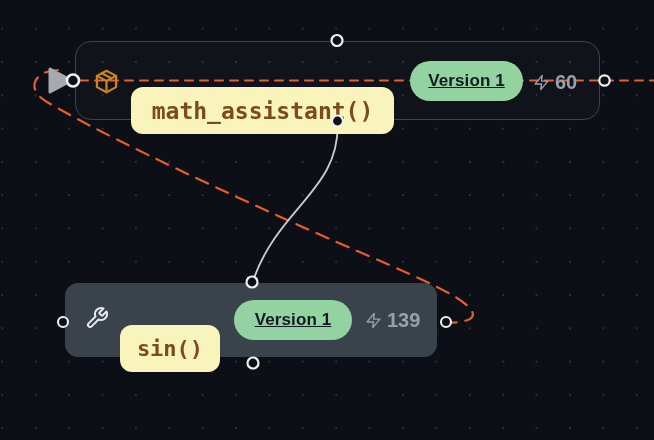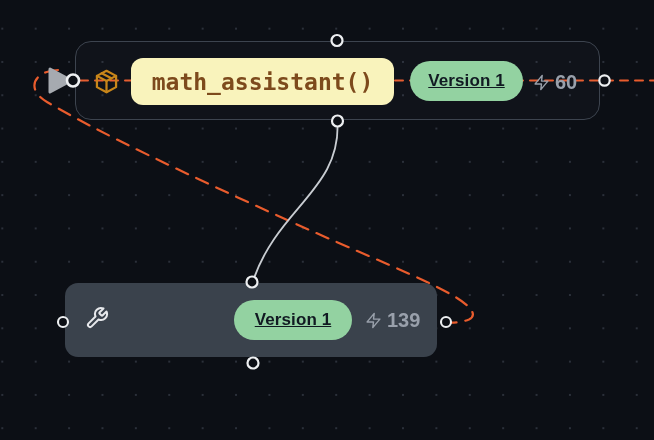--- a/index.html
+++ b/index.html
@@ -29,20 +29,21 @@
     background:var(--tool_node_bg,#3a424c);
   }
   .abs{position:absolute;}
   .name-pill{
     display:flex;align-items:center;justify-content:center;
     background:var(--name_pill_bg,#f9f3bc);
     color:var(--name_pill_text,#7d4a1c);
     font-family:"DejaVu Sans Mono", monospace;
     font-weight:bold;
     border-radius:12px;
+    margin-top:29px;
   }
   .version-badge{
     display:flex;align-items:center;justify-content:center;
     background:var(--version_badge_bg,#93d2a1);
     color:var(--version_badge_text,#111a22);
     font-weight:700;font-size:17px;
     border-radius:20px;
     letter-spacing:.1px;
     text-decoration:underline;
   }
@@ -81,20 +82,21 @@
         <polygon points="13 2 3 14 12 14 11 22 21 10 12 10 13 2"></polygon>
       </svg>
       <span>60</span>
     </div>
   </div>
 
   <div class="node node-tool">
     <svg class="abs" style="left:20px;top:23px;" width="24" height="24" viewBox="0 0 24 24" fill="none" stroke="#e7e9ec" stroke-width="2" stroke-linejoin="round" stroke-linecap="round">
       <path d="M14.7 6.3a1 1 0 0 0 0 1.4l1.6 1.6a1 1 0 0 0 1.4 0l3.77-3.77a6 6 0 0 1-7.94 7.94l-6.91 6.91a2.12 2.12 0 0 1-3-3l6.91-6.91a6 6 0 0 1 7.94-7.94l-3.76 3.76z"></path>
     </svg>
+    <div class="name-pill abs" style="left:55px;top:13px;width:100px;height:47px;font-size:22px;">sin()</div>
     <div class="version-badge abs" style="left:169px;top:17px;width:118px;height:40px;">Version 1</div>
     <div class="metric abs" style="left:300px;top:24px;height:27px;">
       <svg width="17" height="17" viewBox="0 0 24 24" fill="none" stroke="#99a0ab" stroke-width="2" stroke-linejoin="round">
         <polygon points="13 2 3 14 12 14 11 22 21 10 12 10 13 2"></polygon>
       </svg>
       <span>139</span>
     </div>
   </div>
 
   <svg class="layer" id="ports">

